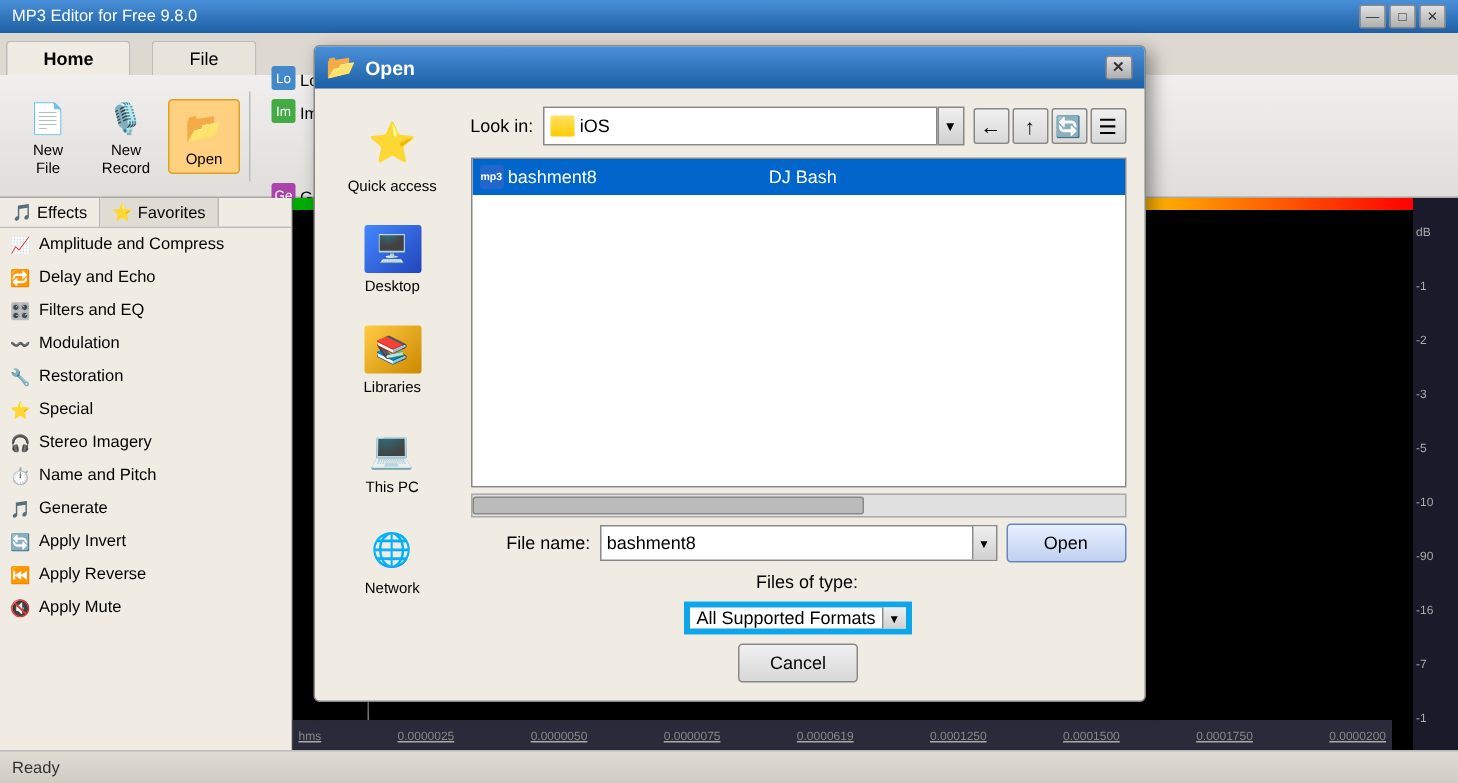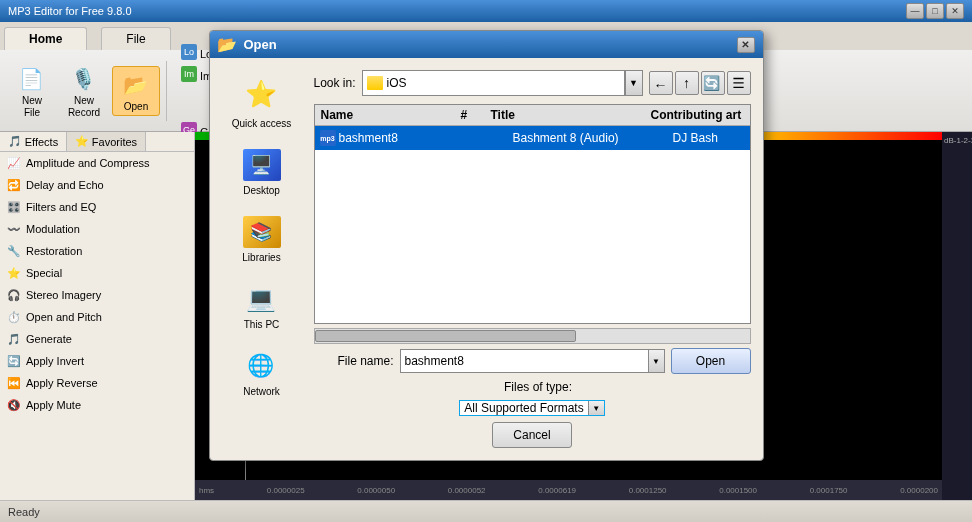--- a/index.html
+++ b/index.html
@@ -598,21 +598,21 @@
       <div class="effect-item">
         <div class="effect-icon">⭐</div>
         <span>Special</span>
       </div>
       <div class="effect-item">
         <div class="effect-icon">🎧</div>
         <span>Stereo Imagery</span>
       </div>
       <div class="effect-item">
         <div class="effect-icon">⏱️</div>
-        <span>Open and Pitch</span>
+        <span>Name and Pitch</span>
       </div>
       <div class="effect-item">
         <div class="effect-icon">🎵</div>
         <span>Generate</span>
       </div>
       <div class="effect-item">
         <div class="effect-icon">🔄</div>
         <span>Apply Invert</span>
       </div>
       <div class="effect-item">
@@ -624,39 +624,39 @@
         <span>Apply Mute</span>
       </div>
     </div>
   </div>
 
   <div class="waveform-area">
     <div class="green-bar"></div>
     <div class="waveform-body">
       <div class="waveform-cursor"></div>
     </div>
-    <div style="position:absolute;right:0;top:0;width:30px;height:100%;background:#1a1a2a;color:#aaa;font-size:8px;padding:4px 2px;display:flex;flex-direction:row;justify-content:space-around;text-align:center;">
+    <div style="position:absolute;right:0;top:0;width:30px;height:100%;background:#1a1a2a;color:#aaa;font-size:8px;padding:4px 2px;display:flex;flex-direction:column;justify-content:space-around;text-align:left;">
       <span>dB</span>
       <span>-1</span>
       <span>-2</span>
       <span>-3</span>
       <span>-5</span>
       <span>-10</span>
       <span>-90</span>
       <span>-16</span>
       <span>-7</span>
       <span>-1</span>
     </div>
 
-    <div class="timeline" style="position:absolute;bottom:0;left:0;right:30px;">
+    <div class="timeline" style="position:absolute;bottom:0;left:0;right:44px;text-decoration:underline;">
       <div class="timeline-labels">
         <span>hms</span>
         <span>0.0000025</span>
         <span>0.0000050</span>
-        <span>0.0000052</span>
+        <span>0.0000075</span>
         <span>0.0000619</span>
         <span>0.0001250</span>
         <span>0.0001500</span>
         <span>0.0001750</span>
         <span>0.0000200</span>
       </div>
     </div>
   </div>
 </div>
 
@@ -715,54 +715,47 @@
           </div>
           <div class="lookin-buttons">
             <div class="lookin-btn">←</div>
             <div class="lookin-btn">↑</div>
             <div class="lookin-btn">🔄</div>
             <div class="lookin-btn">☰</div>
           </div>
         </div>
 
         <div class="file-table">
-          <div class="file-table-header">
-            <div class="file-col-name">Name</div>
-            <div class="file-col-num">#</div>
-            <div class="file-col-title">Title</div>
-            <div class="file-col-artist">Contributing art</div>
-          </div>
 
           <div class="file-row selected">
             <div class="file-row-icon">
               <div class="mp3-icon">mp3</div>
             </div>
             <div class="file-col-name" style="padding-left:2px;">bashment8</div>
             <div class="file-col-num"></div>
-            <div class="file-col-title">Bashment 8 (Audio)</div>
             <div class="file-col-artist">DJ Bash</div>
           </div>
         </div>
 
         <div class="scrollbar-area">
           <div class="scrollbar-thumb"></div>
         </div>
 
         <div class="filename-row">
           <span class="filename-label">File name:</span>
           <div style="flex:1;display:flex;border:1px solid #888;background:white;height:24px;">
             <div style="flex:1;padding:0 4px;display:flex;align-items:center;font-size:12px;">bashment8</div>
             <div style="width:16px;background:linear-gradient(to bottom,#f0f0f0,#d0d0d0);border-left:1px solid #888;display:flex;align-items:center;justify-content:center;cursor:pointer;font-size:8px;">▼</div>
           </div>
           <div class="dialog-btn primary">Open</div>
         </div>
 
         <div class="filetype-row">
           <span class="filename-label">Files of type:</span>
-          <div style="flex:1;display:flex;border:1px solid #0ea5e9;background:white;height:24px;">
+          <div style="flex:1;display:flex;border:4px solid #0ea5e9;background:white;height:24px;">
             <div style="flex:1;padding:0 4px;display:flex;align-items:center;font-size:12px;">All Supported Formats</div>
             <div style="width:16px;background:linear-gradient(to bottom,#f0f0f0,#d0d0d0);border-left:1px solid #888;display:flex;align-items:center;justify-content:center;cursor:pointer;font-size:8px;">▼</div>
           </div>
           <div class="dialog-btn">Cancel</div>
         </div>
       </div>
     </div>
   </div>
 </div>
 

